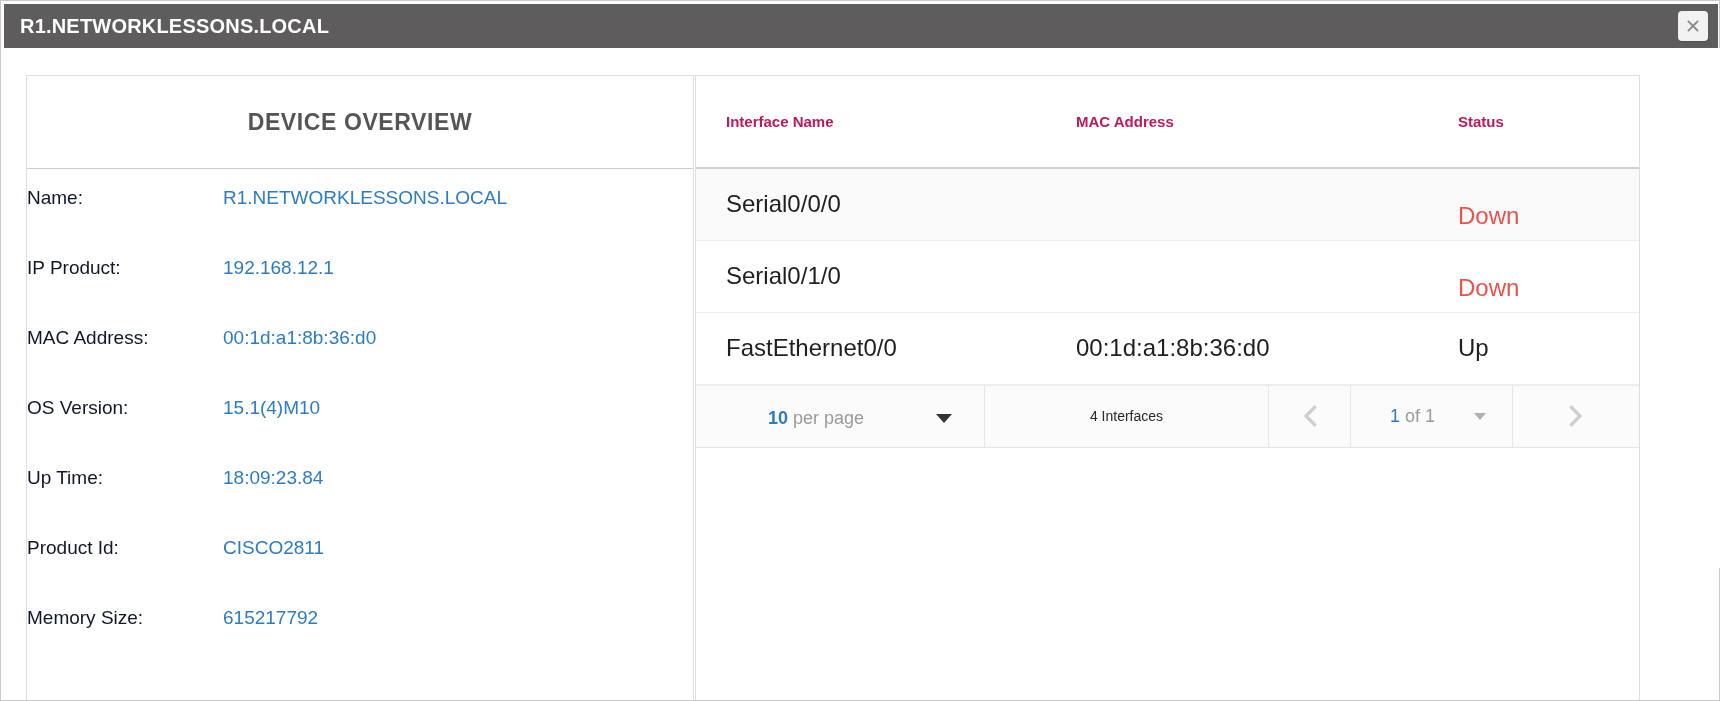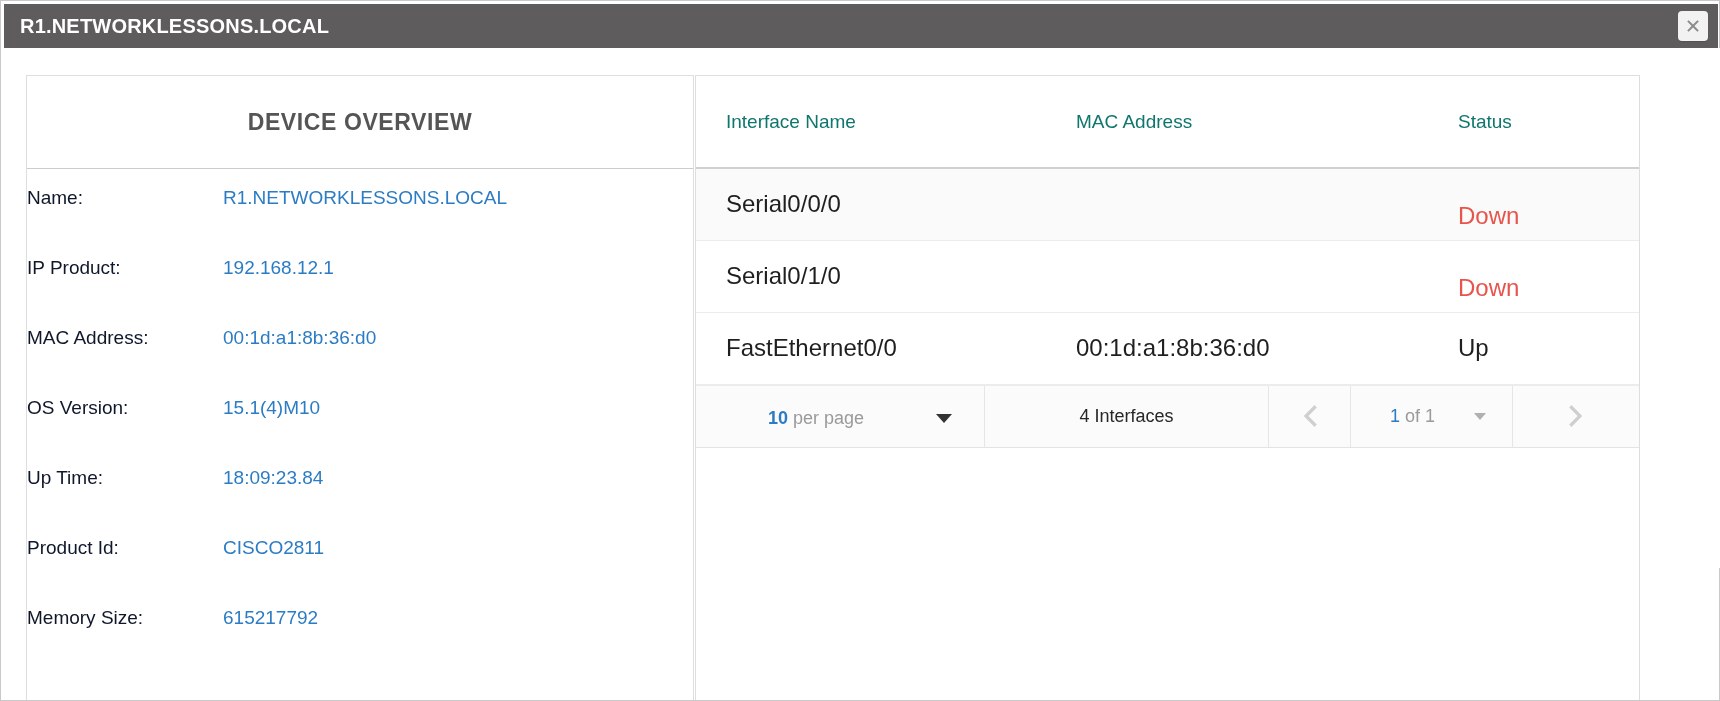--- a/index.html
+++ b/index.html
@@ -128,23 +128,23 @@
   .table th, .table td {
     text-align: left;
     padding: 0;
   }
   .col-name  { width: 350px; }
   .col-mac   { width: 390px; }
   .col-status{ width: 203px; }
 
   .table thead th {
     height: 92px;
-    font-size: 19px;
-    font-weight: normal;
-    color: #0f766e;
+    font-size: 15px;
+    font-weight: bold;
+    color: #be185d;
     vertical-align: middle;
     border-bottom: 2px solid #d0d0d0;
   }
   .th-inner { padding-left: 30px; }
   .th-status { padding-left: 22px; }
 
   .table tbody tr { height: 72px; }
   .table tbody tr.striped { background: #fafafa; }
   .table tbody tr td {
     border-bottom: 1px solid #ececec;
@@ -177,21 +177,21 @@
     width: 289px;
     justify-content: space-between;
     padding: 4px 32px 0 0;
   }
   .pg-perpage-text {
     flex: 1;
     text-align: center;
     font-size: 18px;
     white-space: nowrap;
   }
-  .pg-count  { width: 284px; font-size: 18px; color: #272727; }
+  .pg-count  { width: 284px; font-size: 14px; color: #272727; }
   .pg-prev   { width: 82px; }
   .pg-page   { width: 162px; justify-content: space-between; padding: 0 26px 0 0; }
   .pg-page-text {
     flex: 1;
     text-align: center;
     font-size: 18px;
     white-space: nowrap;
   }
   .pg-next   { flex: 1; }
 

